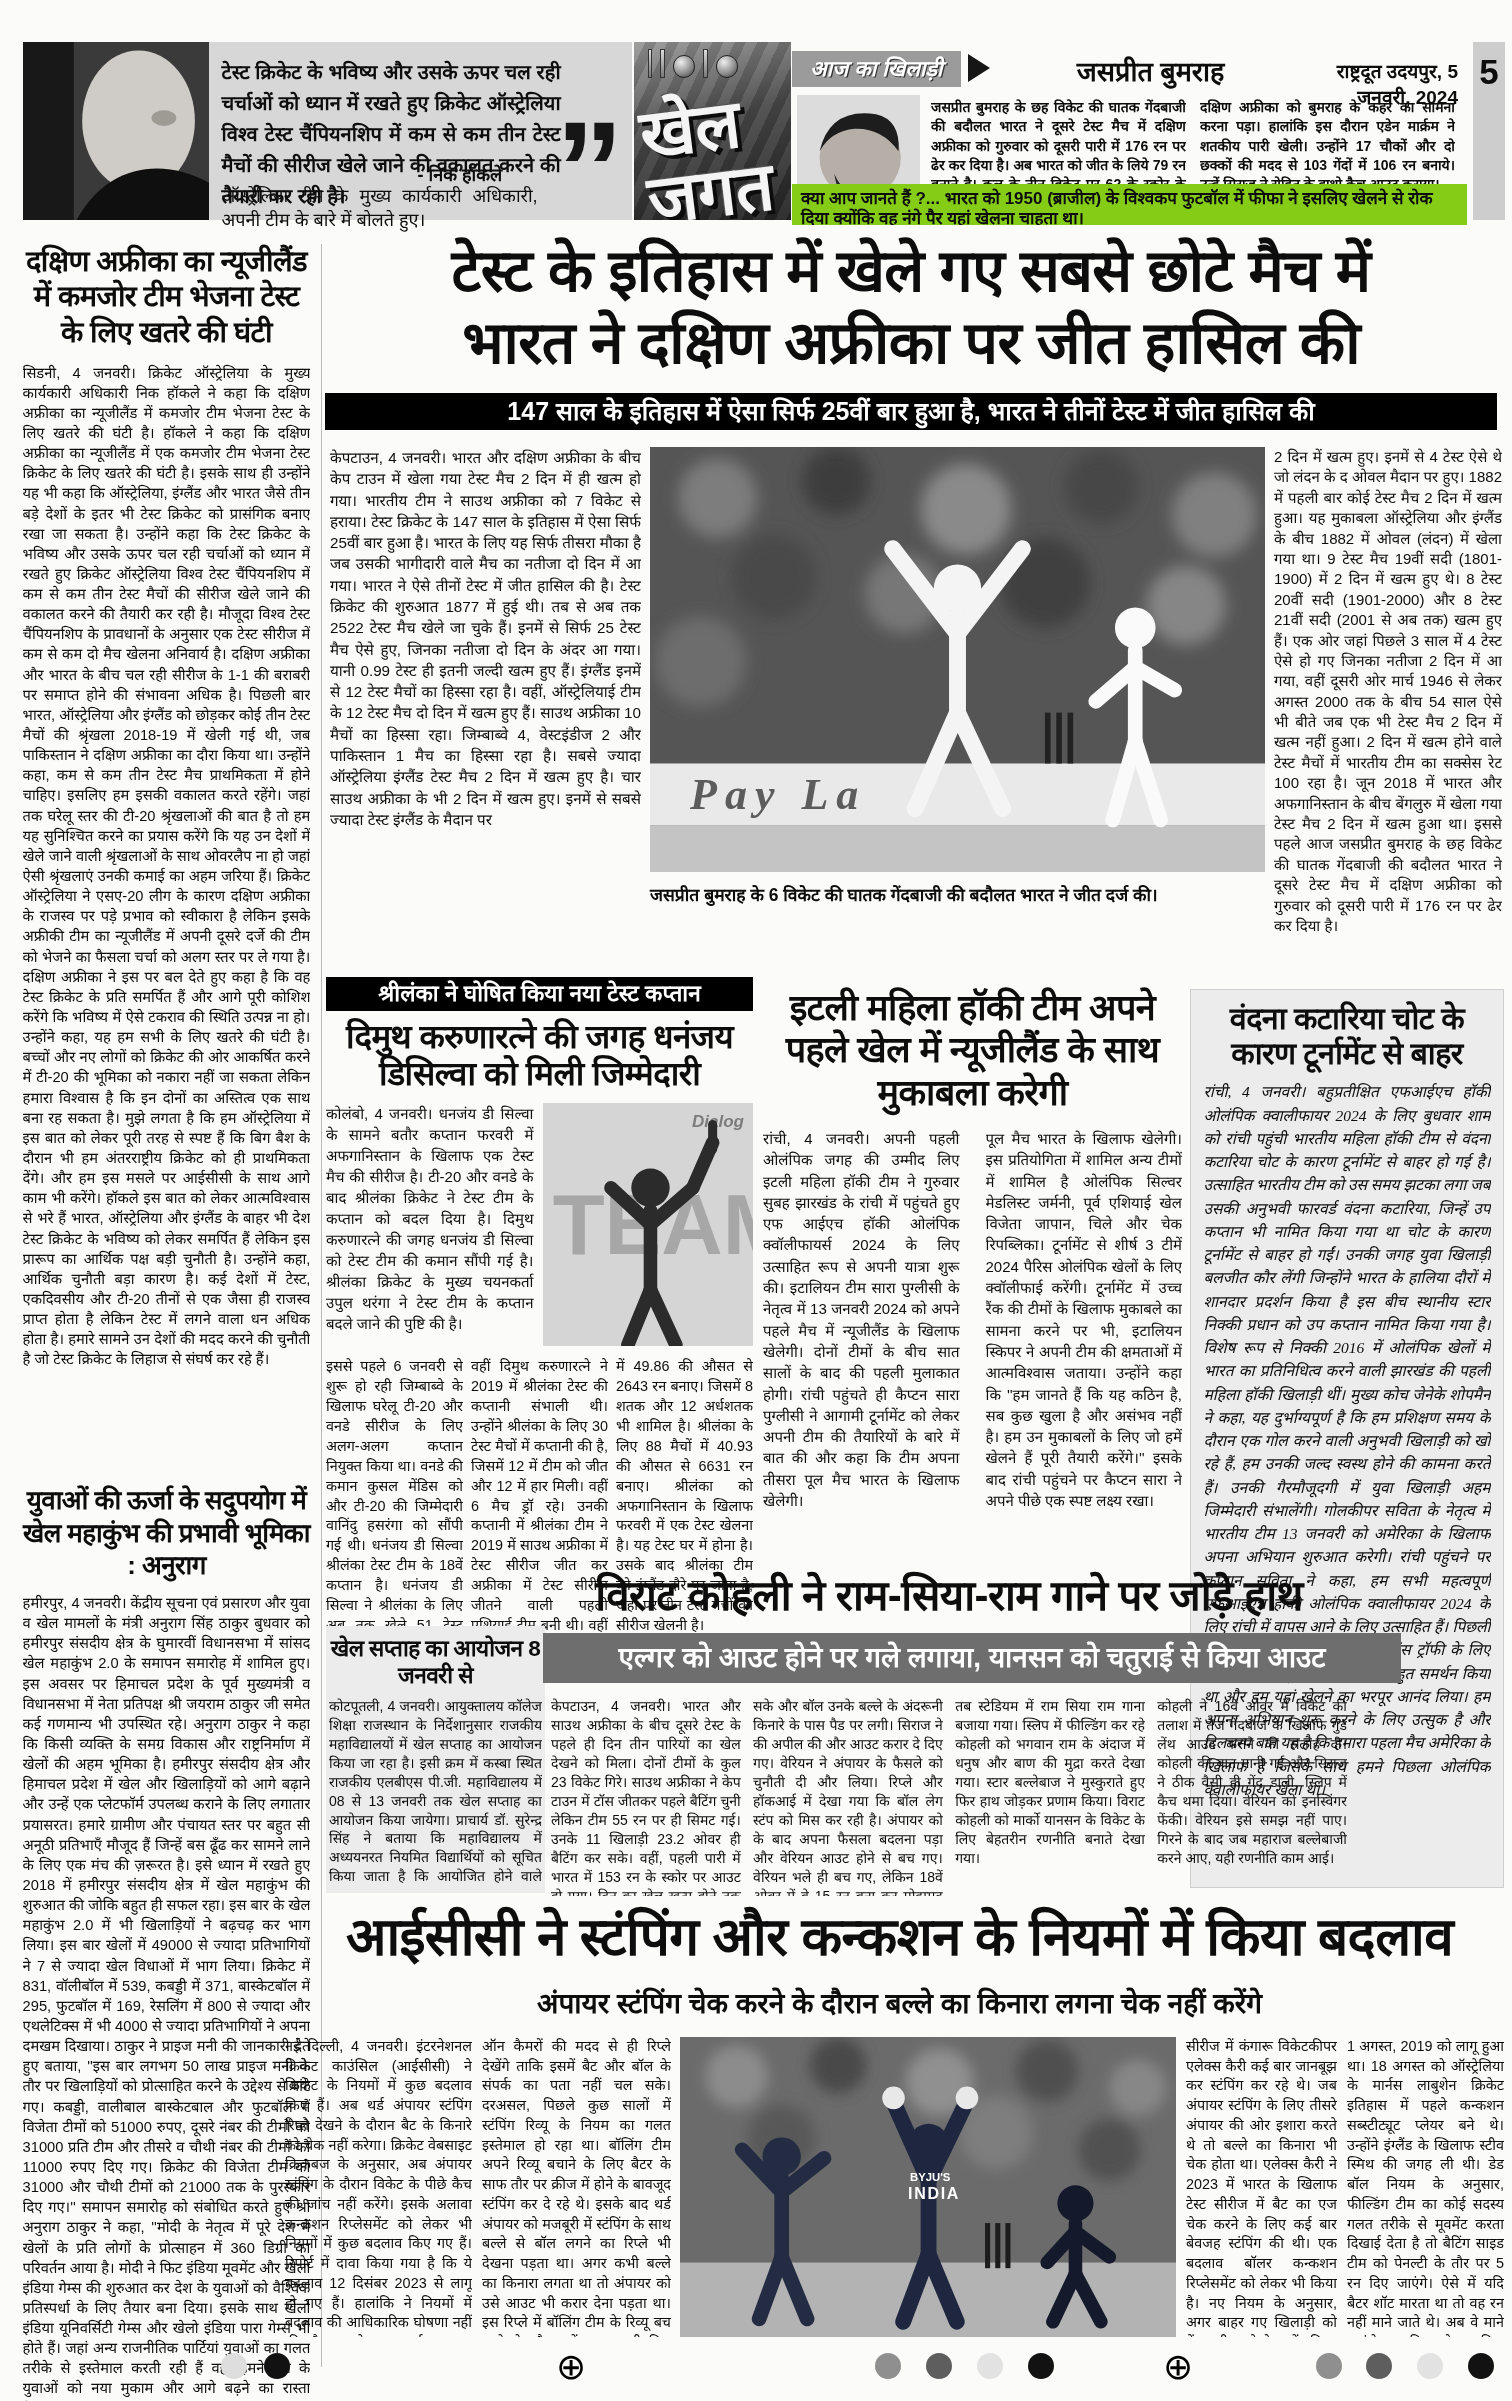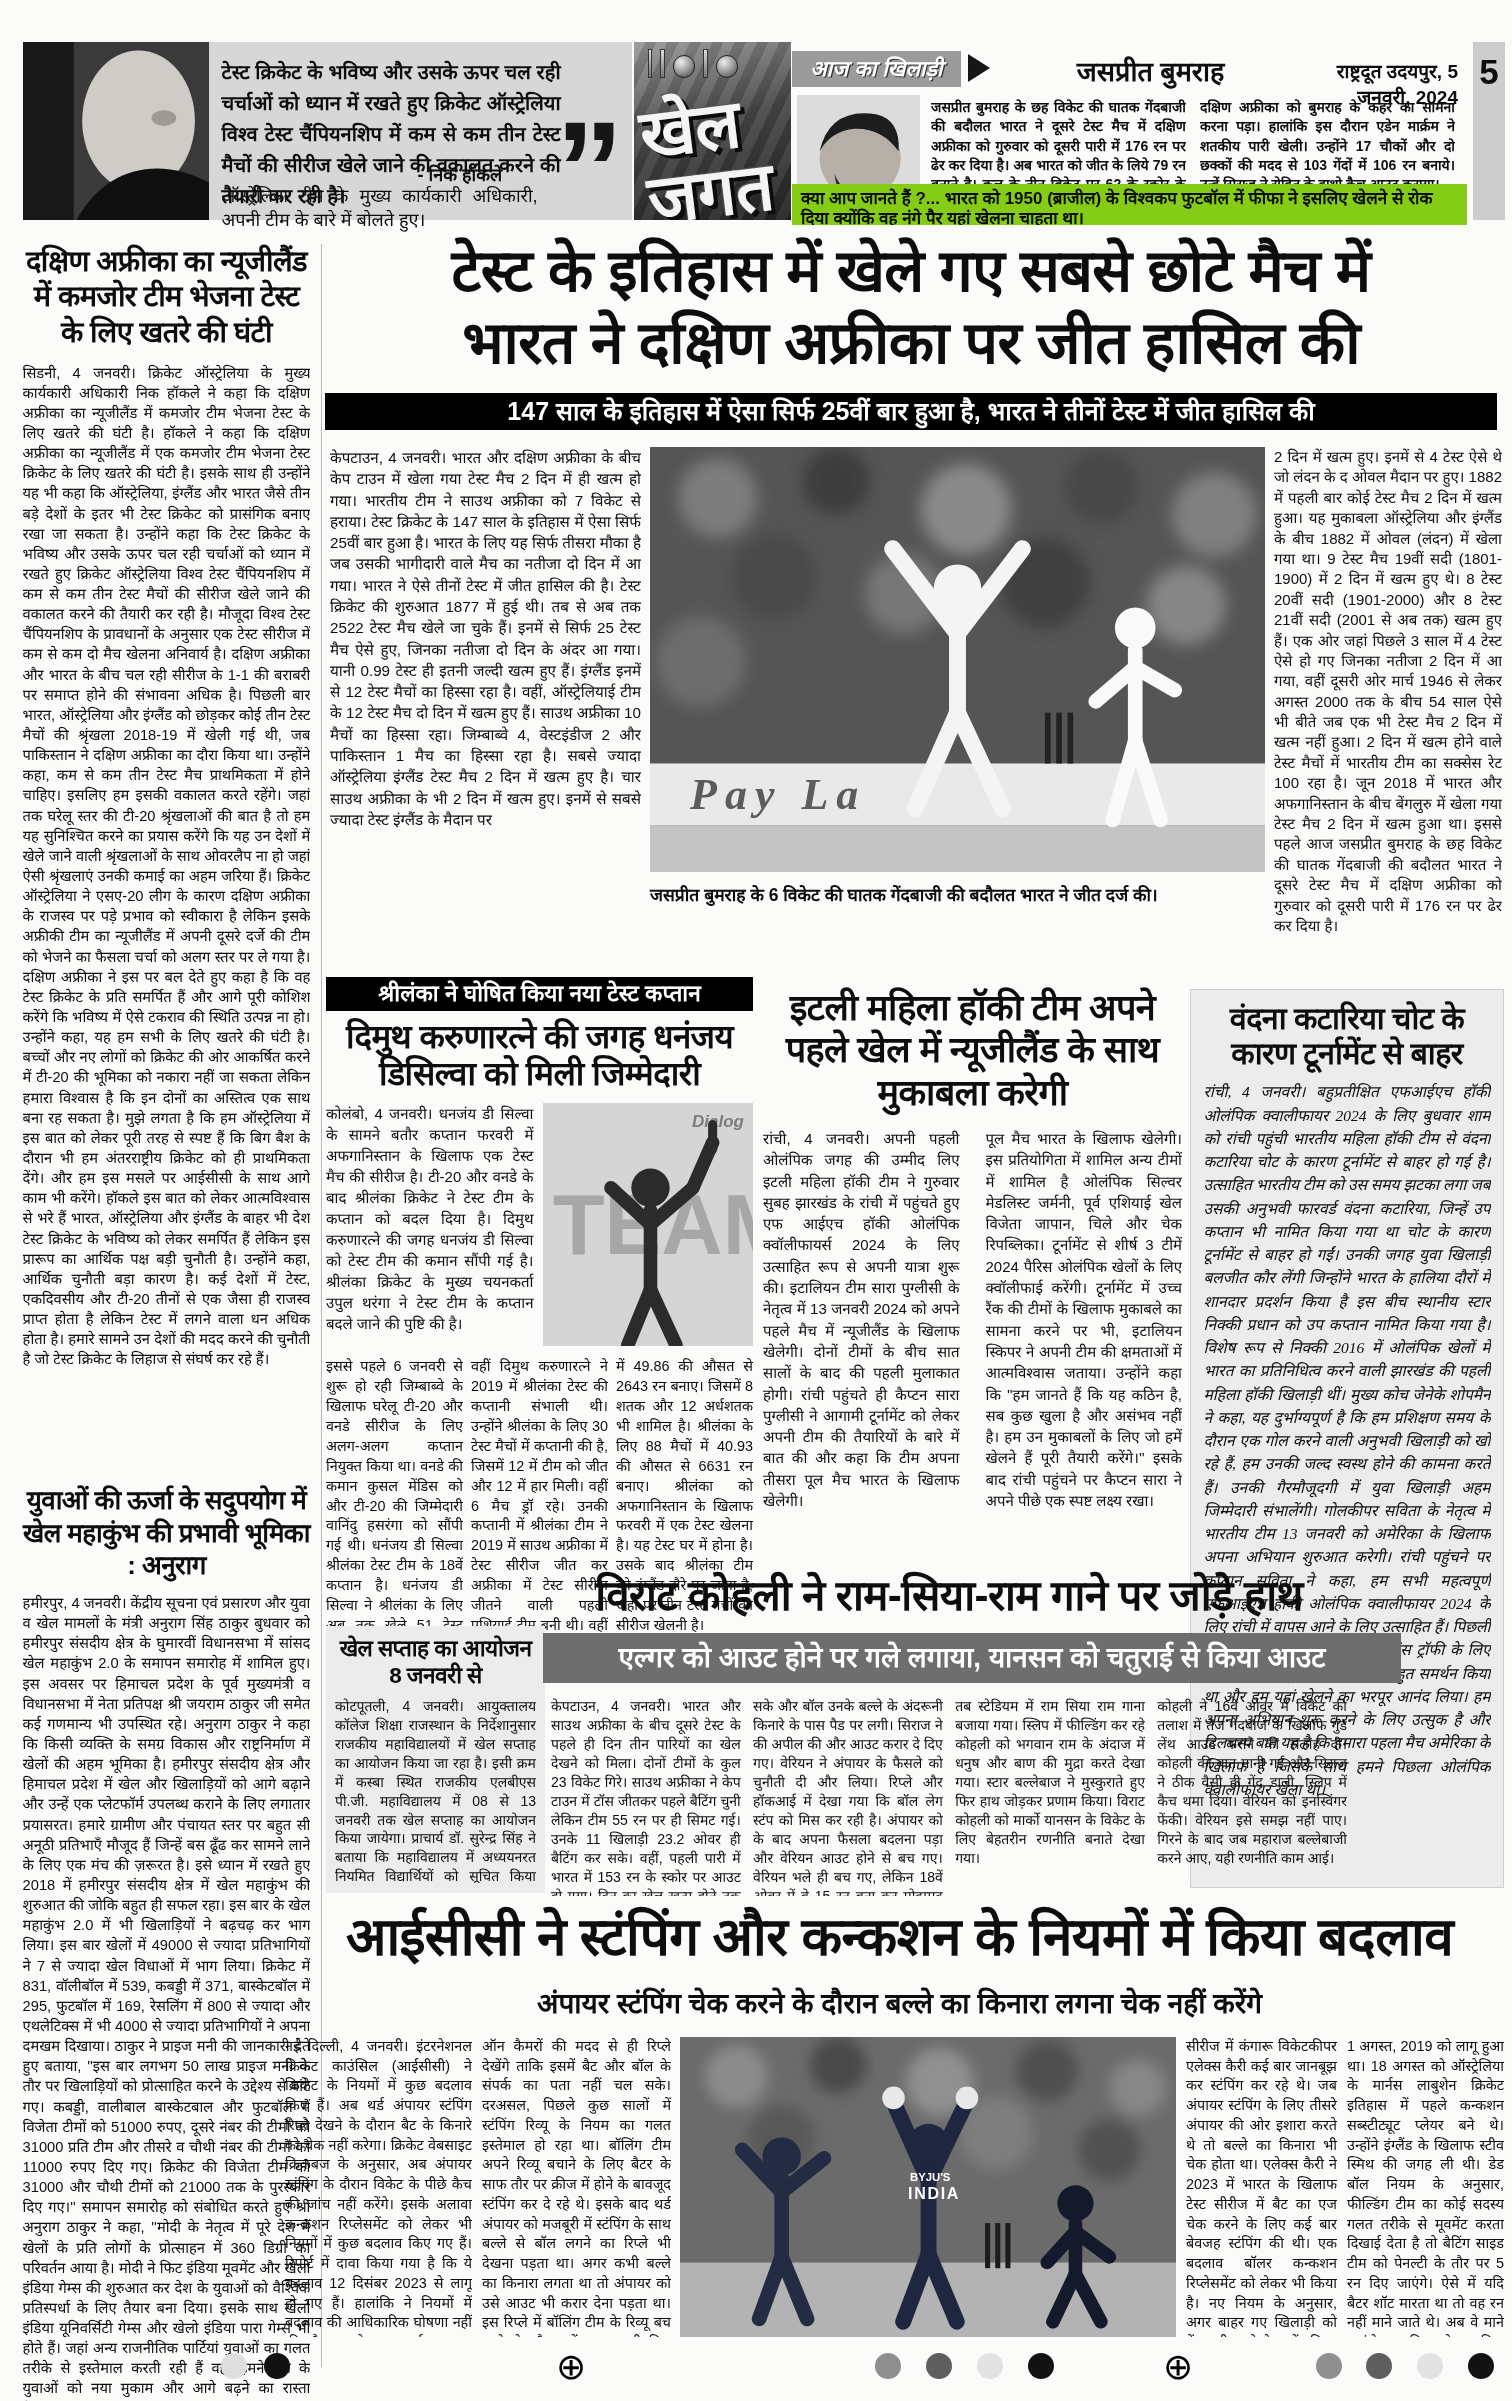--- a/index.html
+++ b/index.html
@@ -195,21 +195,21 @@
       <p class="just clip" style="width:203px;font-size:15px;line-height:1.42;">रांची, 4 जनवरी। अपनी पहली ओलंपिक जगह की उम्मीद लिए इटली महिला हॉकी टीम ने गुरुवार सुबह झारखंड के रांची में पहुंचते हुए एफ आईएच हॉकी ओलंपिक क्वॉलीफायर्स 2024 के लिए उत्साहित रूप से अपनी यात्रा शुरू की। इटालियन टीम सारा पुग्लीसी के नेतृत्व में 13 जनवरी 2024 को अपने पहले मैच में न्यूजीलैंड के खिलाफ खेलेगी। दोनों टीमों के बीच सात सालों के बाद की पहली मुलाकात होगी। रांची पहुंचते ही कैप्टन सारा पुग्लीसी ने आगामी टूर्नामेंट को लेकर अपनी टीम की तैयारियों के बारे में बात की और कहा कि टीम अपना तीसरा पूल मैच भारत के खिलाफ खेलेगी।</p>
       <p class="just clip" style="width:203px;font-size:15px;line-height:1.42;">पूल मैच भारत के खिलाफ खेलेगी। इस प्रतियोगिता में शामिल अन्य टीमों में शामिल है ओलंपिक सिल्वर मेडलिस्ट जर्मनी, पूर्व एशियाई खेल विजेता जापान, चिले और चेक रिपब्लिका। टूर्नामेंट से शीर्ष 3 टीमें 2024 पैरिस ओलंपिक खेलों के लिए क्वॉलीफाई करेंगी। टूर्नामेंट में उच्च रैंक की टीमों के खिलाफ मुकाबले का सामना करने पर भी, इटालियन स्किपर ने अपनी टीम की क्षमताओं में आत्मविश्वास जताया। उन्होंने कहा कि ''हम जानते हैं कि यह कठिन है, सब कुछ खुला है और असंभव नहीं है। हम उन मुकाबलों के लिए जो हमें खेलने हैं पूरी तैयारी करेंगे।'' इसके बाद रांची पहुंचने पर कैप्टन सारा ने अपने पीछे एक स्पष्ट लक्ष्य रखा।</p>
     </div>
   </section>
 
   <section class="abs shaded clip" style="left:1190px;top:989px;width:314px;height:899px;padding:11.3px 12.4px;border:0.6px solid #cfcfcf;">
     <h2 class="ctr hl" style="font-size:30.5px;line-height:1.15;">वंदना कटारिया चोट के कारण टूर्नामेंट से बाहर</h2>
     <p class="just serif-it clip" style="margin-top:9px;font-size:15.5px;line-height:1.5;height:790px;">रांची, 4 जनवरी। बहुप्रतीक्षित एफआईएच हॉकी ओलंपिक क्वालीफायर 2024 के लिए बुधवार शाम को रांची पहुंची भारतीय महिला हॉकी टीम से वंदना कटारिया चोट के कारण टूर्नामेंट से बाहर हो गई है। उत्साहित भारतीय टीम को उस समय झटका लगा जब उसकी अनुभवी फारवर्ड वंदना कटारिया, जिन्हें उप कप्तान भी नामित किया गया था चोट के कारण टूर्नामेंट से बाहर हो गईं। उनकी जगह युवा खिलाड़ी बलजीत कौर लेंगी जिन्होंने भारत के हालिया दौरों में शानदार प्रदर्शन किया है इस बीच स्थानीय स्टार निक्की प्रधान को उप कप्तान नामित किया गया है। विशेष रूप से निक्की 2016 में ओलंपिक खेलों में भारत का प्रतिनिधित्व करने वाली झारखंड की पहली महिला हॉकी खिलाड़ी थीं। मुख्य कोच जेनेके शोपमैन ने कहा, यह दुर्भाग्यपूर्ण है कि हम प्रशिक्षण समय के दौरान एक गोल करने वाली अनुभवी खिलाड़ी को खो रहे हैं, हम उनकी जल्द स्वस्थ होने की कामना करते हैं। उनकी गैरमौजूदगी में युवा खिलाड़ी अहम जिम्मेदारी संभालेंगी। गोलकीपर सविता के नेतृत्व में भारतीय टीम 13 जनवरी को अमेरिका के खिलाफ अपना अभियान शुरुआत करेगी। रांची पहुंचने पर कप्तान सविता ने कहा, हम सभी महत्वपूर्ण एफआईएच हॉकी ओलंपिक क्वालीफायर 2024 के लिए रांची में वापस आने के लिए उत्साहित हैं। पिछली बार जब हम महिला एशियाई चैंपियंस ट्रॉफी के लिए यहां थे, तो घरेलू दर्शकों ने हमारा बहुत समर्थन किया था और हम यहां खेलने का भरपूर आनंद लिया। हम अपना अभियान शुरू करने के लिए उत्सुक है और दिलचस्प बात यह है कि हमारा पहला मैच अमेरिका के खिलाफ है जिसके साथ हमने पिछला ओलंपिक क्वालीफायर खेला था।</p>
   </section>
 
-  <section class="abs shaded clip" style="left:326px;top:1626px;width:219px;height:267px;padding:9px 9px;">
+  <section class="abs shaded clip" style="left:326px;top:1626px;width:219px;height:267px;padding:9px 3px;">
     <h3 class="ctr hl" style="font-size:22.6px;line-height:1.2;">खेल सप्ताह का आयोजन 8 जनवरी से</h3>
     <p class="just clip" style="margin-top:8px;font-size:14px;line-height:1.35;height:186px;">कोटपूतली, 4 जनवरी। आयुक्तालय कॉलेज शिक्षा राजस्थान के निर्देशानुसार राजकीय महाविद्यालयों में खेल सप्ताह का आयोजन किया जा रहा है। इसी क्रम में कस्बा स्थित राजकीय एलबीएस पी.जी. महाविद्यालय में 08 से 13 जनवरी तक खेल सप्ताह का आयोजन किया जायेगा। प्राचार्य डॉ. सुरेन्द्र सिंह ने बताया कि महाविद्यालय में अध्ययनरत नियमित विद्यार्थियों को सूचित किया जाता है कि आयोजित होने वाले खेलों की सूचना महाविद्यालय के सूचना पट्ट पर चस्पा कर दी गई है। खेलो में भाग लेने वाले विद्यार्थी अपना महाविद्यालय परिचय पत्र लेकर आवें। सभी विद्यार्थियों का कम से कम एक खेल में भाग लेना अनिवार्य है।</p>
   </section>
 
   <h2 class="abs ctr hl" style="left:551px;top:1575px;width:796px;font-size:42px;line-height:1;">विराट कोहली ने राम-सिया-राम गाने पर जोड़े हाथ</h2>
   <div class="abs ctr bar-gray" style="left:543px;top:1633px;width:858px;height:50px;font-size:28px;line-height:50px;">एल्गर को आउट होने पर गले लगाया, यानसन को चतुराई से किया आउट</div>
   <div class="abs" style="left:551px;top:1697px;width:796px;height:199px;display:flex;gap:12.4px;">
     <p class="just clip" style="width:190px;font-size:14px;line-height:1.36;">केपटाउन, 4 जनवरी। भारत और साउथ अफ्रीका के बीच दूसरे टेस्ट के पहले ही दिन तीन पारियों का खेल देखने को मिला। दोनों टीमों के कुल 23 विकेट गिरे। साउथ अफ्रीका ने केप टाउन में टॉस जीतकर पहले बैटिंग चुनी लेकिन टीम 55 रन पर ही सिमट गई। उनके 11 खिलाड़ी 23.2 ओवर ही बैटिंग कर सके। वहीं, पहली पारी में भारत में 153 रन के स्कोर पर आउट हो गया। दिन का खेल खत्म होने तक साउथ अफ्रीका ने दूसरी पारी में 3 विकेट पर 62 रन बना लिए।</p>
     <p class="just clip" style="width:190px;font-size:14px;line-height:1.36;">सके और बॉल उनके बल्ले के अंदरूनी किनारे के पास पैड पर लगी। सिराज ने की अपील की और आउट करार दे दिए गए। वेरियन ने अंपायर के फैसले को चुनौती दी और लिया। रिप्ले और हॉकआई में देखा गया कि बॉल लेग स्टंप को मिस कर रही है। अंपायर को के बाद अपना फैसला बदलना पड़ा और वेरियन आउट होने से बच गए। वेरियन भले ही बच गए, लेकिन 18वें ओवर में वे 15 रन बना कर मोहम्मद सिराज की ही गेंद पर आउट हुए।</p>
     <p class="just clip" style="width:190px;font-size:14px;line-height:1.36;">तब स्टेडियम में राम सिया राम गाना बजाया गया। स्लिप में फील्डिंग कर रहे कोहली को भगवान राम के अंदाज में धनुष और बाण की मुद्रा करते देखा गया। स्टार बल्लेबाज ने मुस्कुराते हुए फिर हाथ जोड़कर प्रणाम किया। विराट कोहली को मार्को यानसन के विकेट के लिए बेहतरीन रणनीति बनाते देखा गया।</p>

